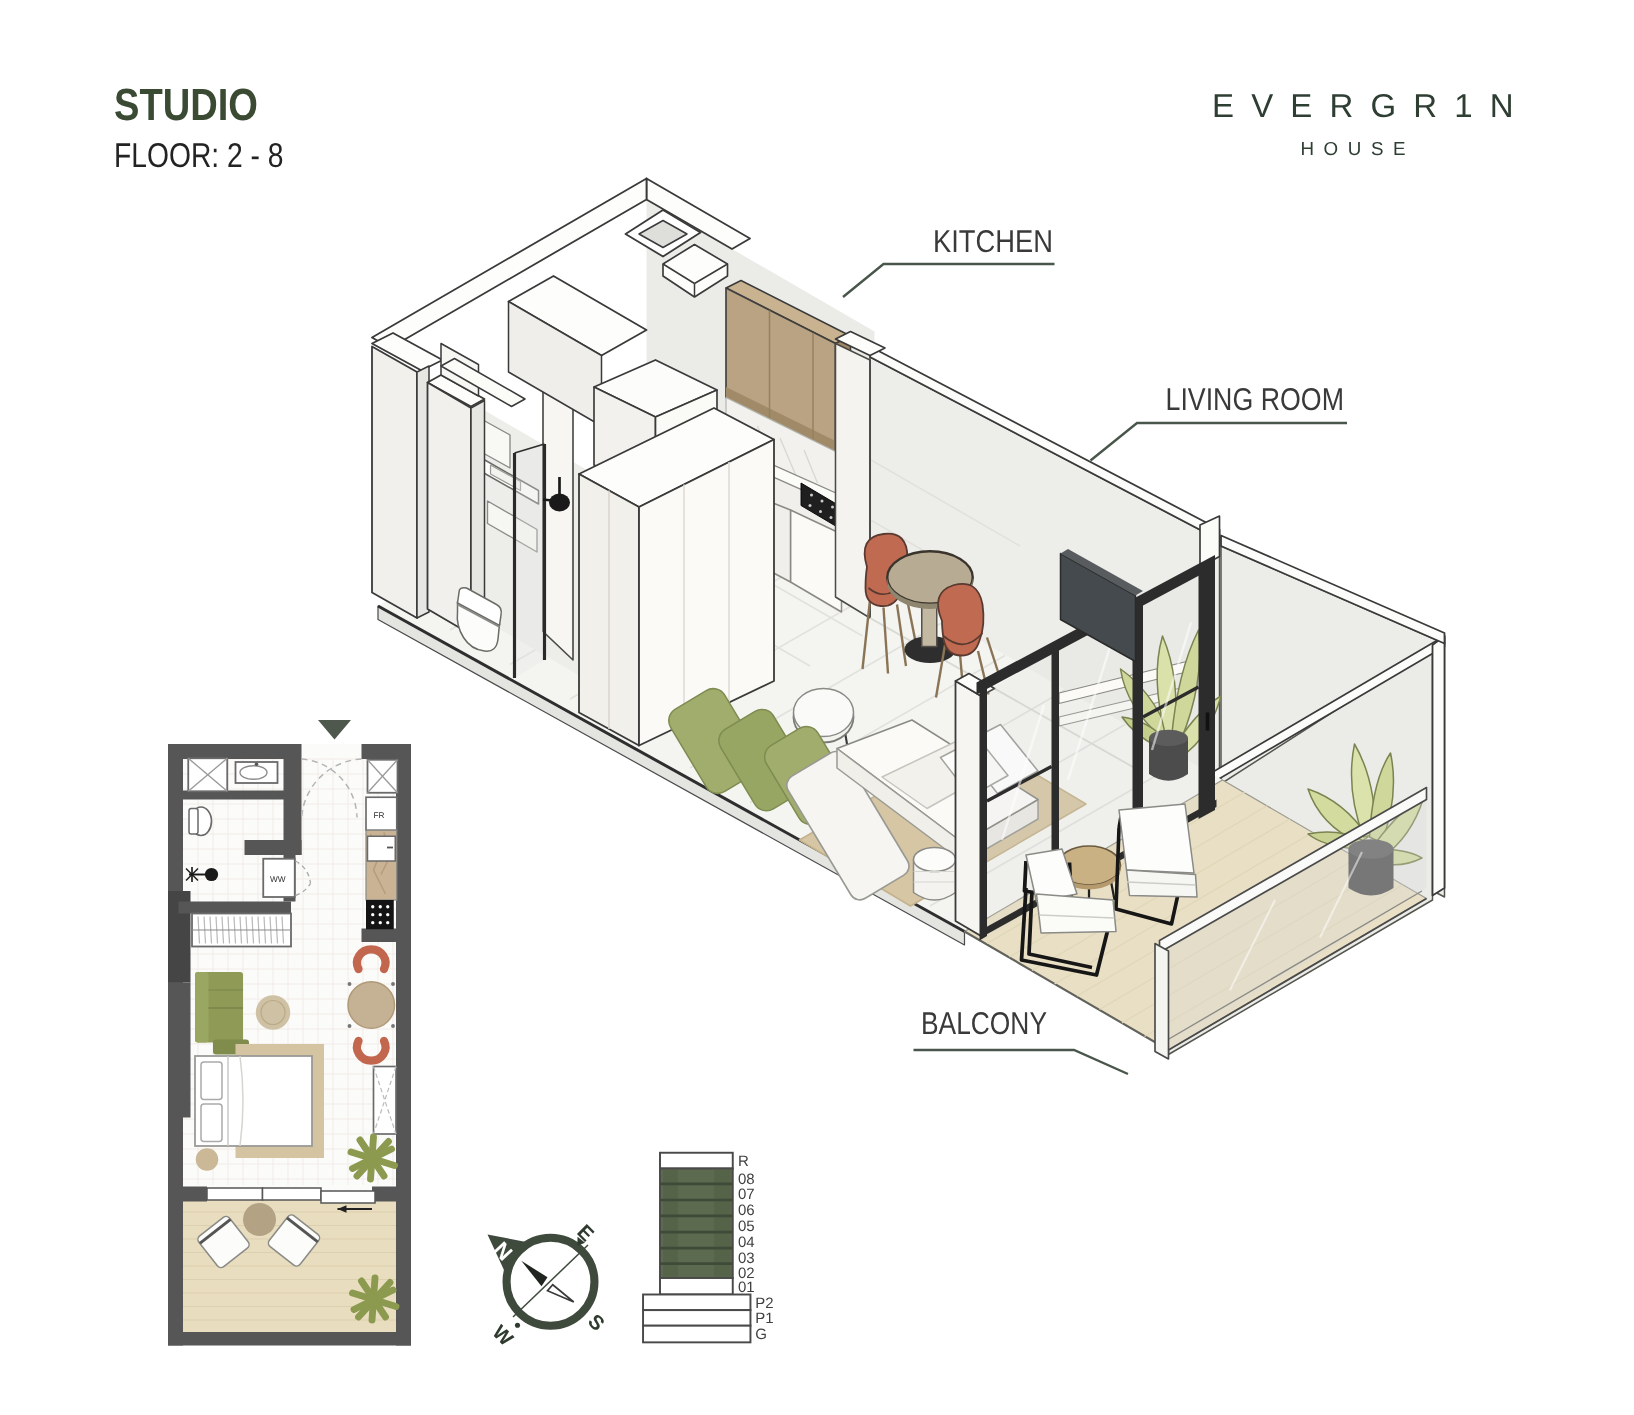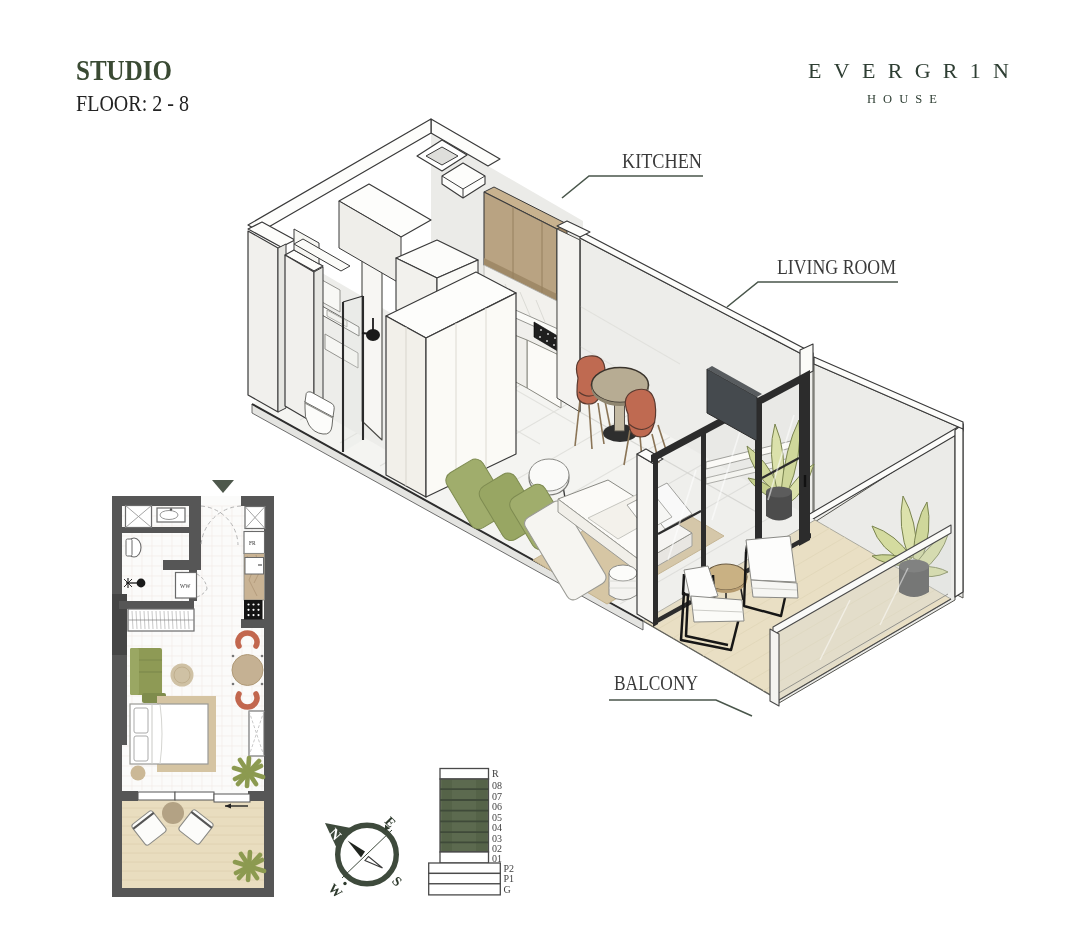--- a/index.html
+++ b/index.html
@@ -1,17 +1,17 @@
 <!DOCTYPE html>
 <html><head>
 <meta charset="utf-8">
 <style>
   html,body{margin:0;padding:0;background:#ffffff;}
   #page{position:relative;width:1089px;height:943px;background:#ffffff;overflow:hidden;
-        font-family:Liberation Serif, serif;}
+        font-family:Liberation Sans, sans-serif;}
   svg{position:absolute;top:0;left:0;}
 </style>
 </head>
 <body>
 <div id="page">
 <svg width="1089" height="943" viewBox="0 0 1089 943">
   <rect x="0" y="0" width="1089" height="943" fill="#ffffff"></rect>
 
   <text x="76" y="80" font-size="30" font-weight="bold" fill="#3a4a33" textLength="96" lengthAdjust="spacingAndGlyphs">STUDIO</text>
   <text x="76" y="111" font-size="23" fill="#232323" textLength="113" lengthAdjust="spacingAndGlyphs">FLOOR: 2 - 8</text>

